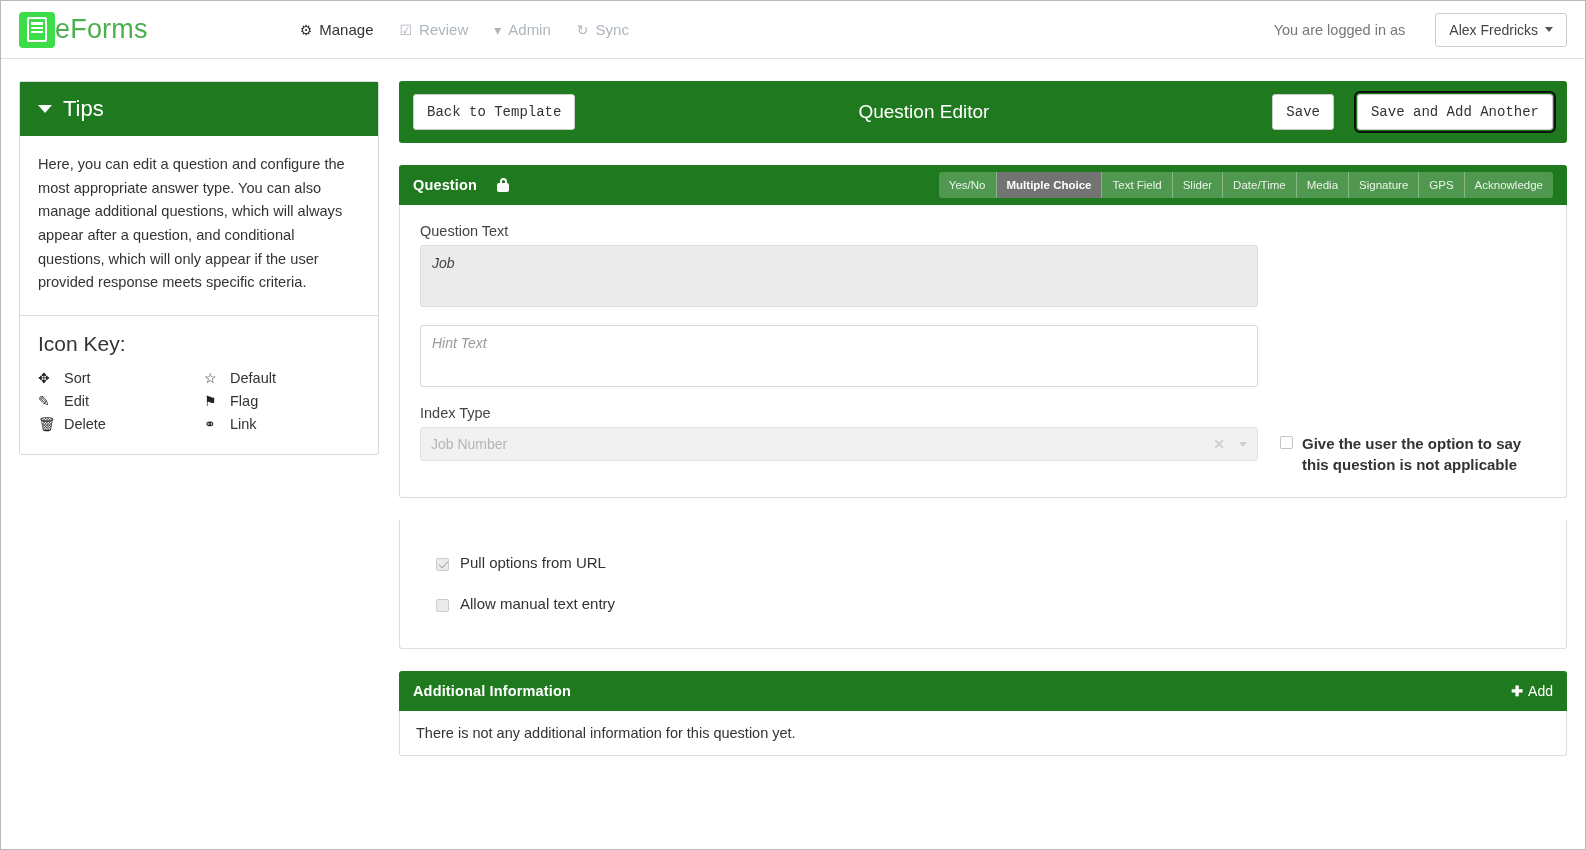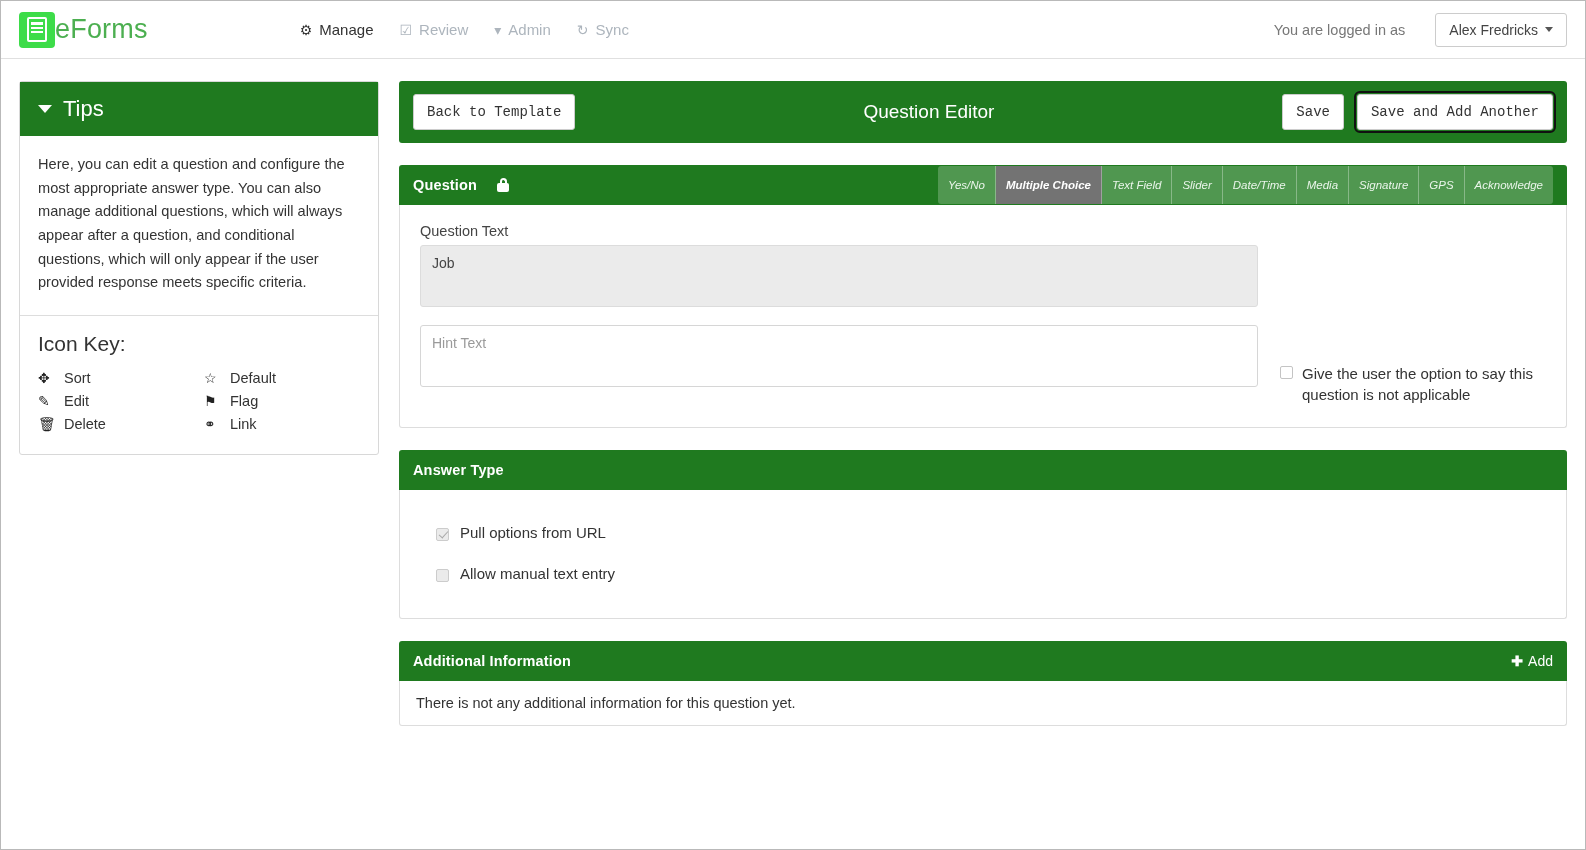--- a/index.html
+++ b/index.html
@@ -160,21 +160,21 @@
     color: #333333;
     white-space: nowrap;
     font-family: Liberation Mono, monospace;
   }
   .editor-title {
     flex: 1 1 auto;
     text-align: center;
     color: #ffffff;
     font-size: 19px;
   }
-  .bar-actions { display: flex; align-items: center; gap: 13px; }
+  .bar-actions { display: flex; align-items: center; gap: 23px; }
   .btn-focus { outline: 2px solid #111111; outline-offset: 1px; }
 
   .panel {
     background: #ffffff;
     border: 1px solid #dddddd;
     border-top: none;
     border-radius: 0 0 3px 3px;
     margin-bottom: 22px;
   }
   .panel-head {
@@ -202,64 +202,64 @@
     border: 2px solid #ffffff;
     border-bottom: none;
     border-radius: 4px 4px 0 0;
   }
 
   
   .type-tabs {
     margin-left: auto;
     display: flex;
     align-items: stretch;
-    height: 38px;
+    height: 26px;
     border-radius: 3px;
     overflow: hidden;
-    font-style: italic;
   }
   .ttab {
     background: rgba(255,255,255,.22);
     color: #eaf5ea;
     font-size: 11.5px;
     padding: 0 10px;
     display: flex; align-items: center;
     border-right: 1px solid rgba(255,255,255,.32);
     white-space: nowrap;
   }
   .ttab:last-child { border-right: none; }
   .ttab.sel {
     background: #737373;
     color: #ffffff;
     font-weight: 700;
   }
 
   
   .q-body { padding: 18px 20px 22px 20px; display: flex; gap: 0; align-items: flex-end; }
   .q-left { flex: 0 0 838px; max-width: 838px; }
-  .q-right { flex: 1 1 auto; padding-left: 22px; padding-top: 4px; }
+  .q-right { flex: 1 1 auto; padding-left: 22px; padding-top: 4px; font-weight: bold; }
 
   .flabel {
     font-size: 14.5px;
     color: #444444;
     margin-bottom: 6px;
     display: block;
   }
   .fgroup { margin-bottom: 14px; }
   textarea.ta {
     width: 100%;
     height: 62px;
     resize: none;
     border: 1px solid #d6d6d6;
     border-radius: 3px;
     padding: 9px 11px;
     font-size: 14px;
     font-family: "Liberation Sans", sans-serif;
     color: #444444;
     background: #ffffff;
+    font-style: italic;
   }
   textarea.ta[disabled] {
     background: #ebebeb;
     color: #444444;
     border-color: #dcdcdc;
   }
   textarea.ta::placeholder { color: #9a9a9a; }
 
   .select2 {
     width: 100%;
@@ -428,37 +428,42 @@
 
               <div class="fgroup">
                 <label class="flabel">Question Text</label>
                 <textarea class="ta" disabled="" style="">Job</textarea>
               </div>
 
               <div class="fgroup">
                 <textarea class="ta" placeholder="Hint Text" style=""></textarea>
               </div>
 
+              <div class="fgroup">
+                <label class="flabel">Index Type</label>
+                <div class="select2">
+                  <span>Job Number</span>
+                  <span class="s2-x">✕</span>
+                  <span class="s2-car"></span>
+                </div>
+              </div>
 
             </div>
 
             <div class="q-right">
               <label class="cbrow">
                 <span class="cbox"></span>
                 <span>Give the user the option to say this question is not applicable</span>
               </label>
             </div>
           </div>
         </div>
       </div>
 
       <div>
-        <div class="panel-head">
-          <span class="ptitle">Answer Type</span>
-        </div>
         <div class="panel">
           <div class="at-body">
             <label class="at-row">
               <span class="cbox dis on"></span>
               <span>Pull options from URL</span>
             </label>
             <label class="at-row">
               <span class="cbox dis"></span>
               <span>Allow manual text entry</span>
             </label>

